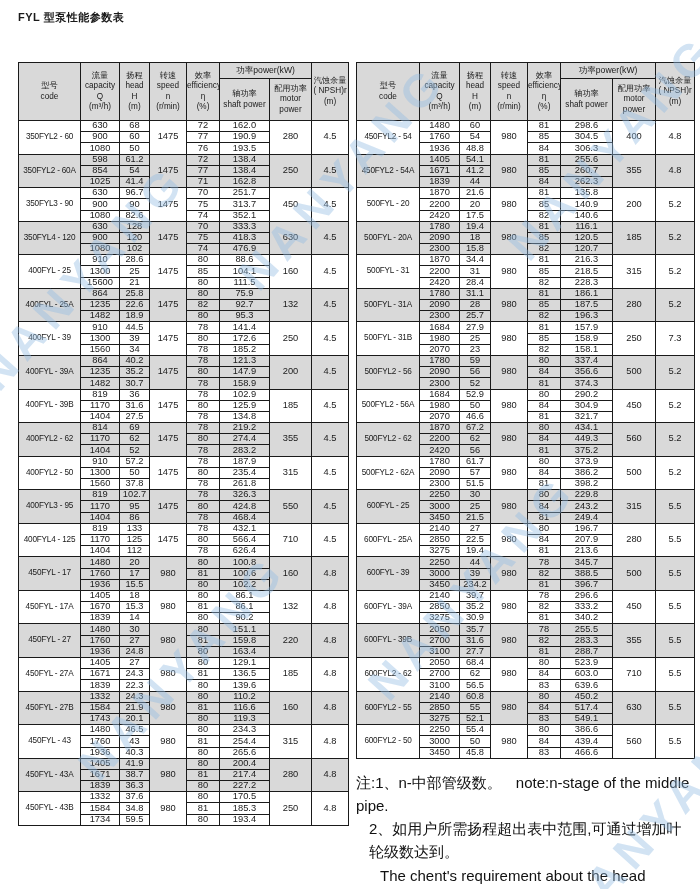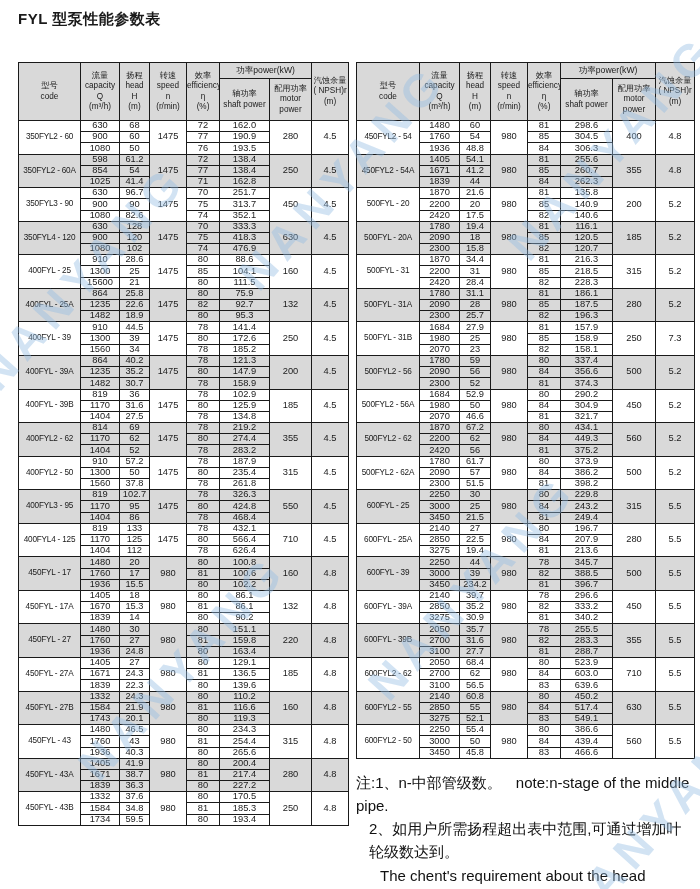--- a/index.html
+++ b/index.html
@@ -1,21 +1,21 @@
 <!DOCTYPE html>
 <html><head>
 <meta charset="utf-8">
 <style>
   * { margin:0; padding:0; box-sizing:border-box; }
   html,body { background:#ffffff; }
   .page {
     position:relative; width:700px; height:889px; background:#fff;
     font-family:"Liberation Sans", sans-serif; color:#1a1a1a; overflow:hidden;
   }
-  .title-zh { position:absolute; left:18px; top:10px; font-size:15px; font-weight:bold; letter-spacing:0.5px; }
+  .title-zh { position:absolute; left:18px; top:10px; font-size:11px; font-weight:bold; letter-spacing:0.5px; }
   .title-en { position:absolute; left:18px; top:31px; font-size:13px; font-weight:normal; letter-spacing:0.3px; }
 
   .tbl-wrap-left  { position:absolute; left:18px;  top:62px; width:330px; }
   .tbl-wrap-right { position:absolute; left:356px; top:62px; width:338px; }
 
   table { border-collapse:collapse; table-layout:fixed; width:100%; background:#fff; border:1.5px solid #111; }
   td {
     border:1px solid #1a1a1a; text-align:center; vertical-align:middle;
     font-size:9.3px; height:11.2px; line-height:1.05; padding:0;
     white-space:nowrap; overflow:hidden;

